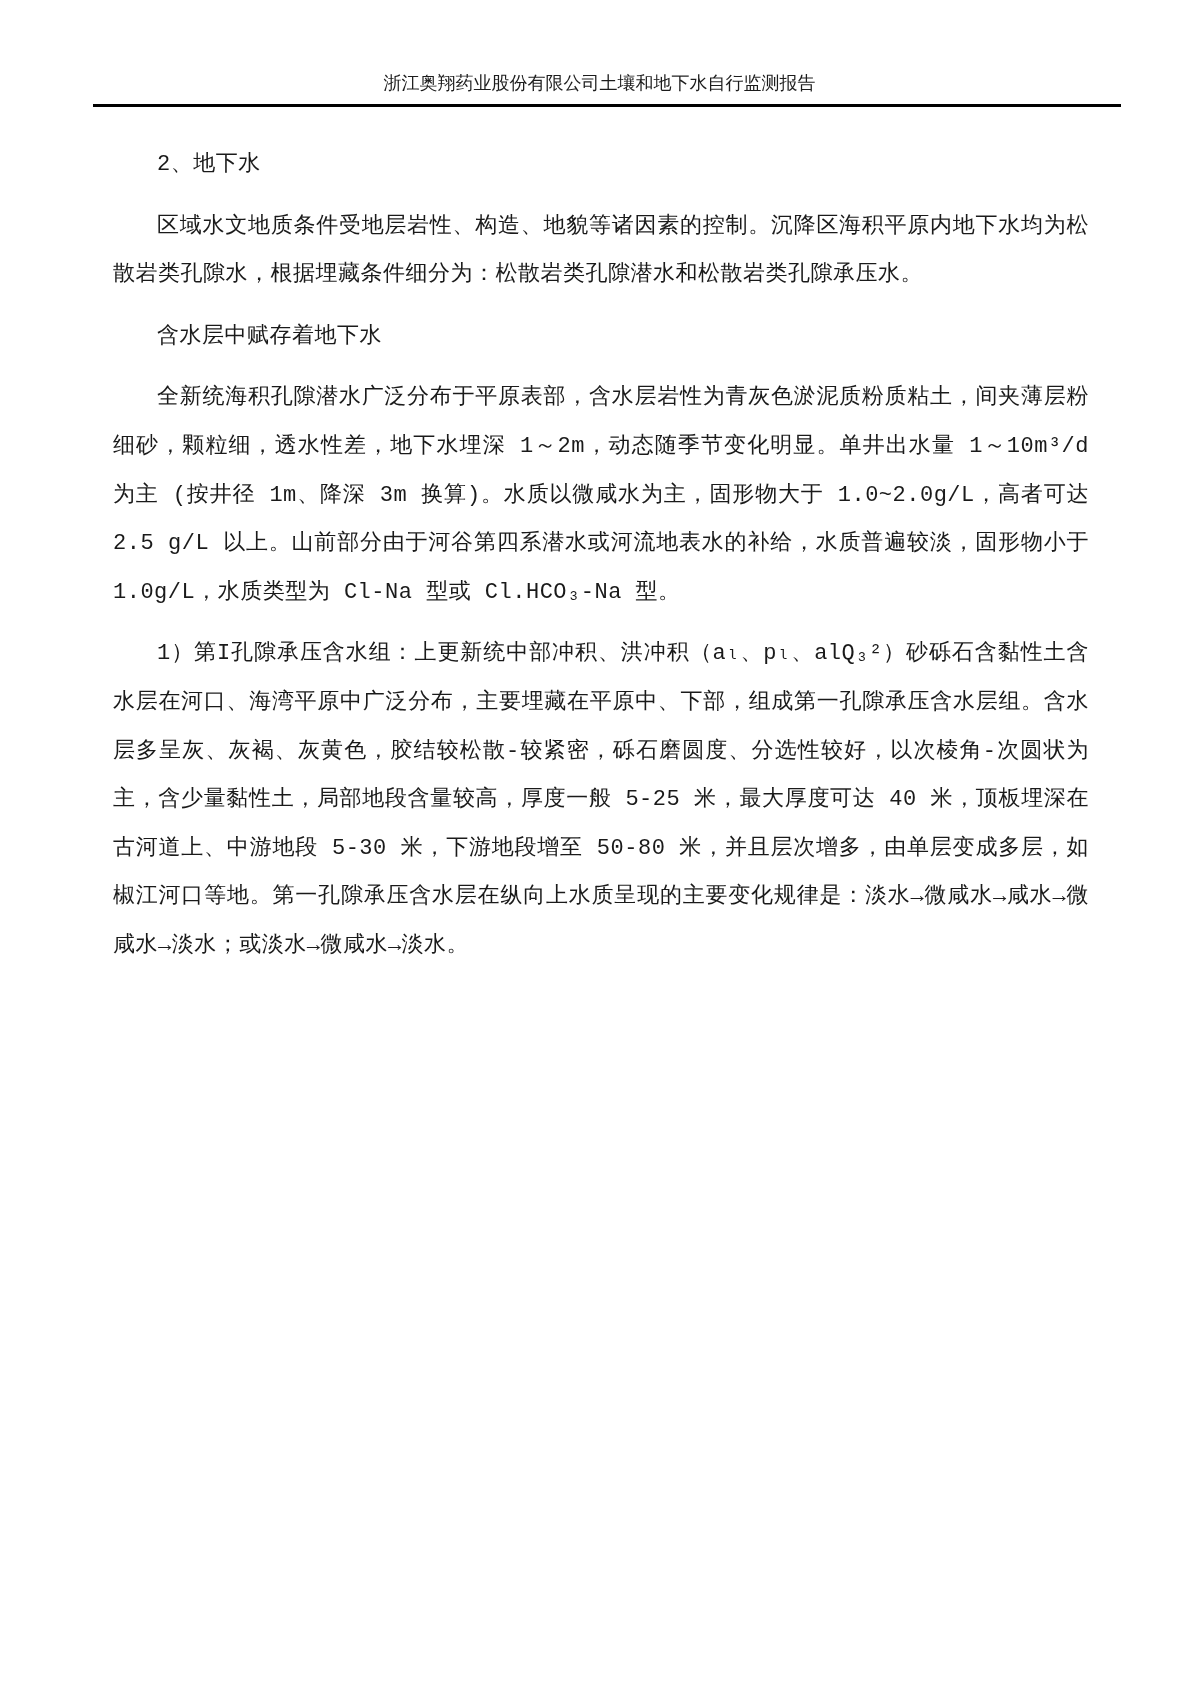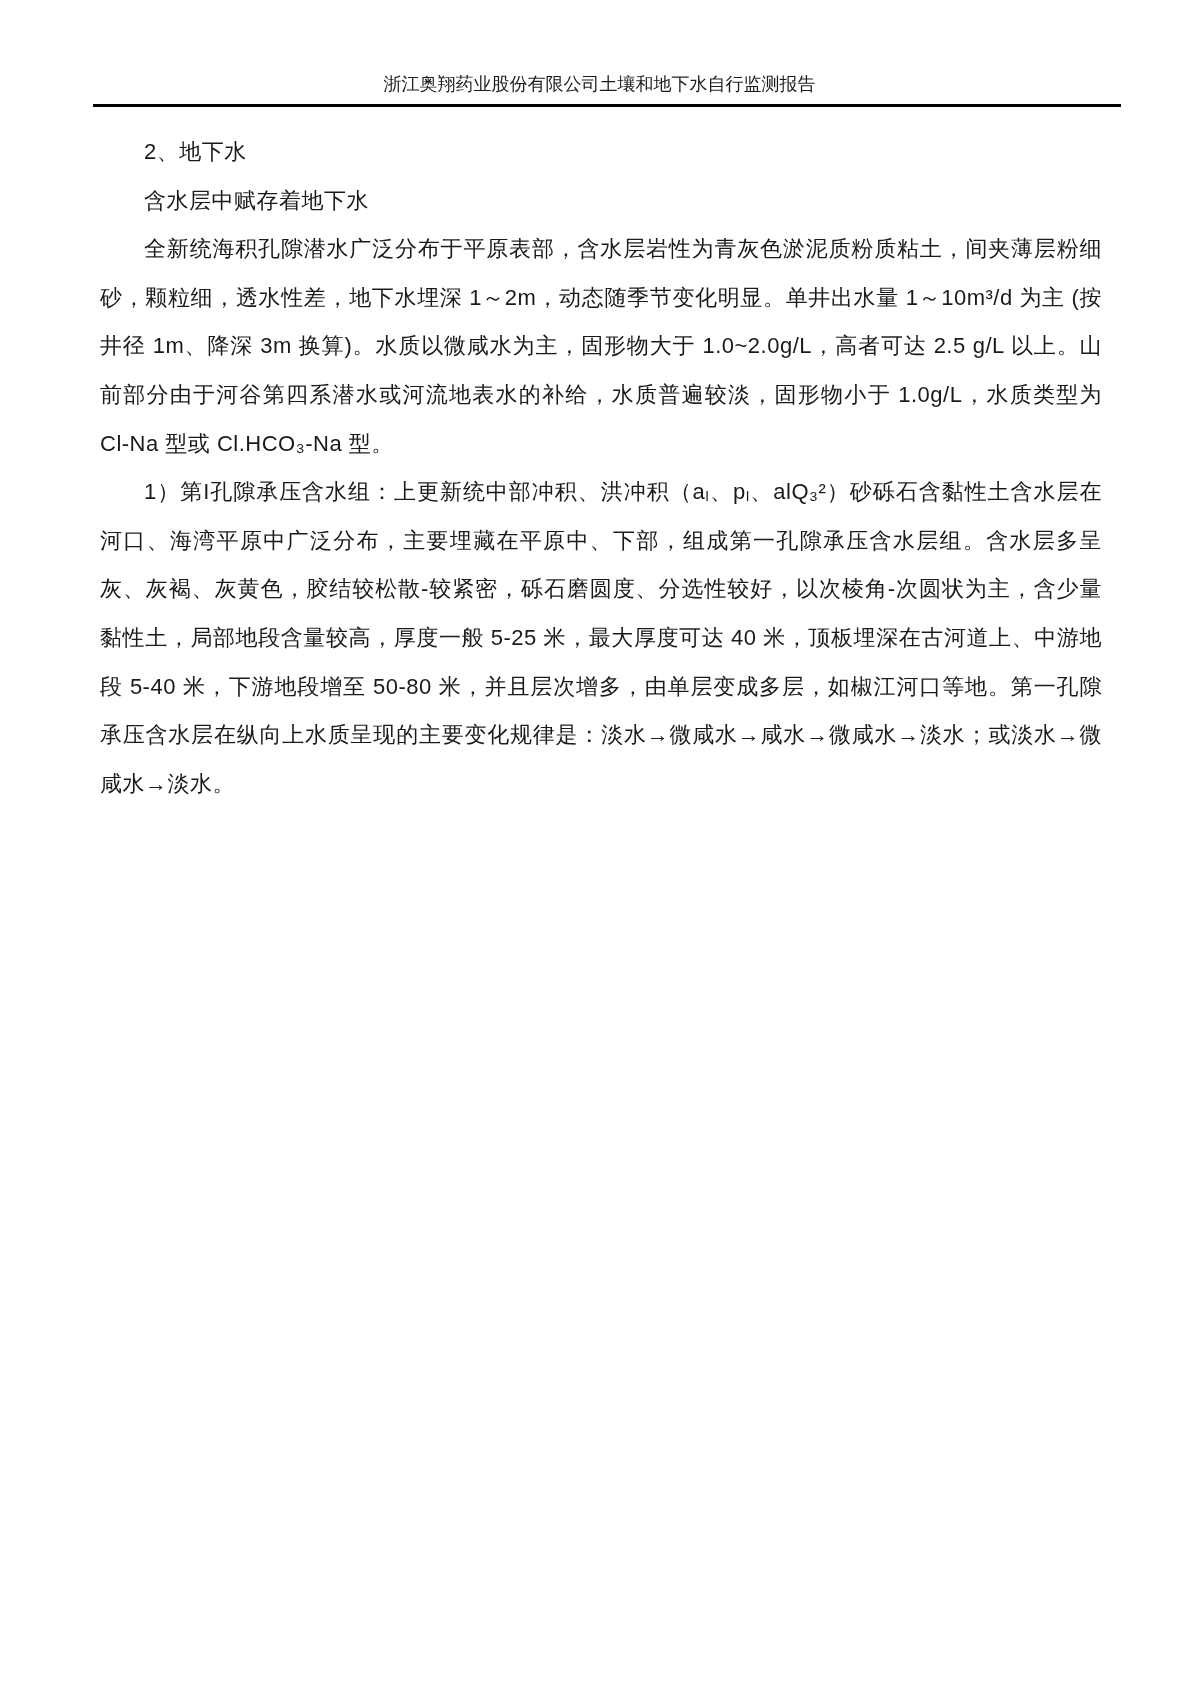--- a/index.html
+++ b/index.html
@@ -6,21 +6,21 @@
     margin: 0;
     padding: 0;
     background: #ffffff;
   }
   .page {
     position: relative;
     width: 1199px;
     height: 1284px;
     background: #ffffff;
     overflow: hidden;
-    font-family: Liberation Sans, sans-serif;
+    font-family: Liberation Mono, monospace;
     color: #1a1a1a;
   }
 
   
   .header-title {
     position: absolute;
     top: 72px;
     left: 0;
     width: 100%;
     text-align: center;
@@ -43,21 +43,21 @@
     position: absolute;
     top: 128px;
     left: 100px;
     width: 1002px;
     font-size: 22px;
     line-height: 48.6px;
     text-align: justify;
     letter-spacing: 0.5px;
   }
   .content p {
-    margin: 0;
+    margin: 13px;
     text-indent: 2em;
   }
   .content p.sub-heading {
     text-align: left;
   }
 
   
   .footer-rule {
     position: absolute;
     top: 1563px;
@@ -83,23 +83,24 @@
 </head>
 <body>
 
 <div class="page">
 
   <div class="header-title">浙江奥翔药业股份有限公司土壤和地下水自行监测报告</div>
   <div class="header-rule"></div>
 
   <div class="content">
     <p class="sub-heading">2、地下水</p>
+    <p>区域水文地质条件受地层岩性、构造、地貌等诸因素的控制。沉降区海积平原内地下水均为松散岩类孔隙水，根据埋藏条件细分为：松散岩类孔隙潜水和松散岩类孔隙承压水。</p>
     <p class="sub-heading">含水层中赋存着地下水</p>
     <p>全新统海积孔隙潜水广泛分布于平原表部，含水层岩性为青灰色淤泥质粉质粘土，间夹薄层粉细砂，颗粒细，透水性差，地下水埋深 1～2m，动态随季节变化明显。单井出水量 1～10m³/d 为主 (按井径 1m、降深 3m 换算)。水质以微咸水为主，固形物大于 1.0~2.0g/L，高者可达 2.5 g/L 以上。山前部分由于河谷第四系潜水或河流地表水的补给，水质普遍较淡，固形物小于 1.0g/L，水质类型为 Cl-Na 型或 Cl.HCO₃-Na 型。</p>
-    <p>1）第I孔隙承压含水组：上更新统中部冲积、洪冲积（aₗ、pₗ、alQ₃²）砂砾石含黏性土含水层在河口、海湾平原中广泛分布，主要埋藏在平原中、下部，组成第一孔隙承压含水层组。含水层多呈灰、灰褐、灰黄色，胶结较松散-较紧密，砾石磨圆度、分选性较好，以次棱角-次圆状为主，含少量黏性土，局部地段含量较高，厚度一般 5-25 米，最大厚度可达 40 米，顶板埋深在古河道上、中游地段 5-40 米，下游地段增至 50-80 米，并且层次增多，由单层变成多层，如椒江河口等地。第一孔隙承压含水层在纵向上水质呈现的主要变化规律是：淡水→微咸水→咸水→微咸水→淡水；或淡水→微咸水→淡水。</p>
+    <p>1）第I孔隙承压含水组：上更新统中部冲积、洪冲积（aₗ、pₗ、alQ₃²）砂砾石含黏性土含水层在河口、海湾平原中广泛分布，主要埋藏在平原中、下部，组成第一孔隙承压含水层组。含水层多呈灰、灰褐、灰黄色，胶结较松散-较紧密，砾石磨圆度、分选性较好，以次棱角-次圆状为主，含少量黏性土，局部地段含量较高，厚度一般 5-25 米，最大厚度可达 40 米，顶板埋深在古河道上、中游地段 5-30 米，下游地段增至 50-80 米，并且层次增多，由单层变成多层，如椒江河口等地。第一孔隙承压含水层在纵向上水质呈现的主要变化规律是：淡水→微咸水→咸水→微咸水→淡水；或淡水→微咸水→淡水。</p>
   </div>
 
   <div class="footer-rule"></div>
   <div class="footer-row">
     <span>浙江鑫泰检测技术有限公司</span>
     <span>第 20 页 共 169 页</span>
   </div>
 
 </div>
 

